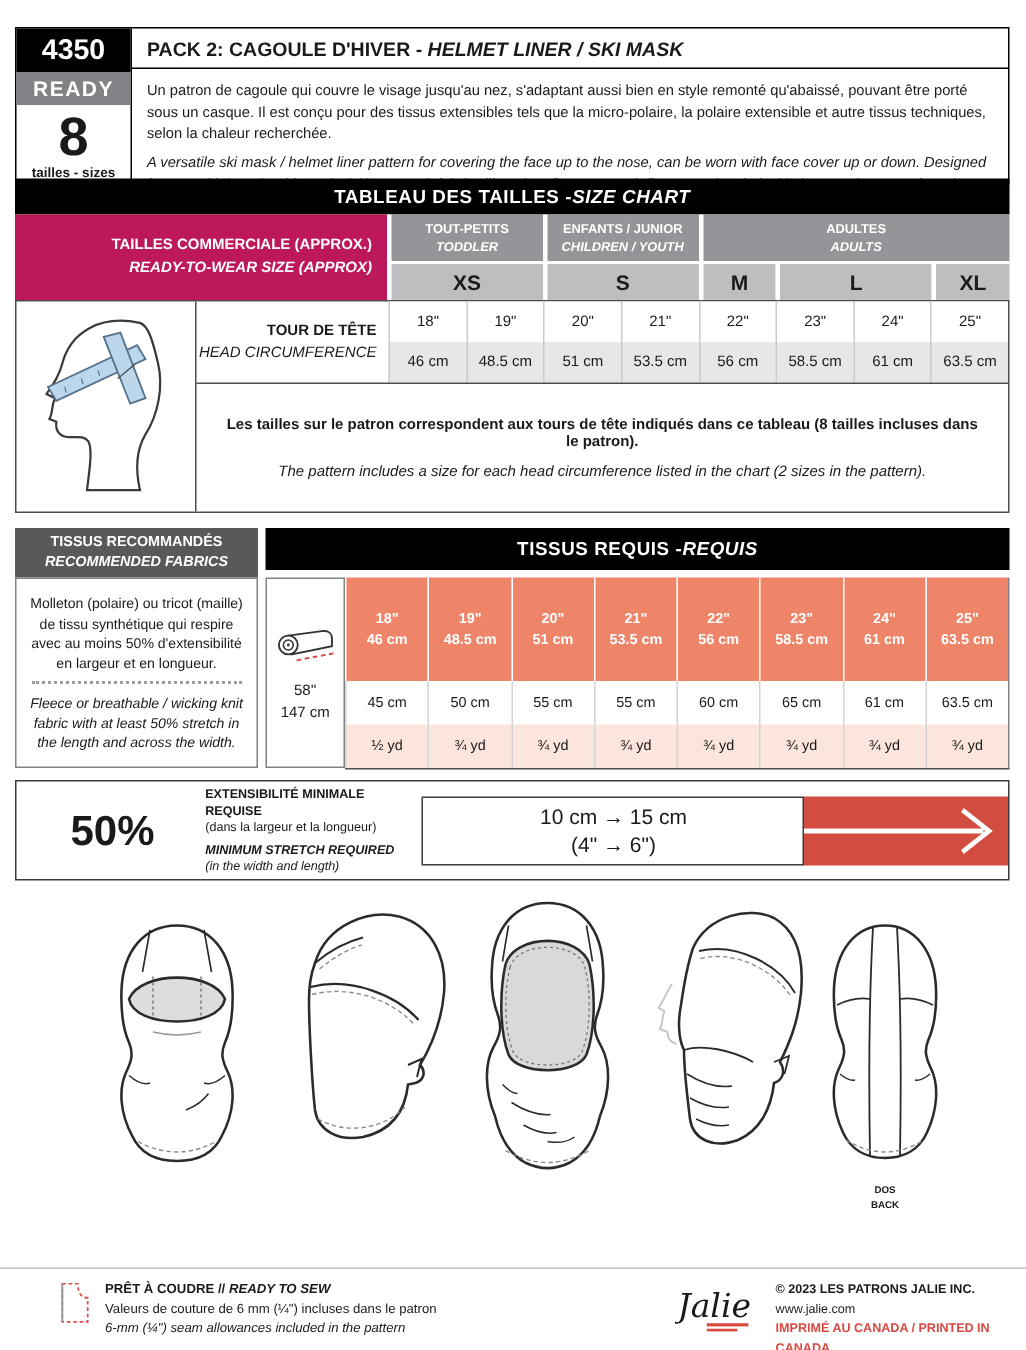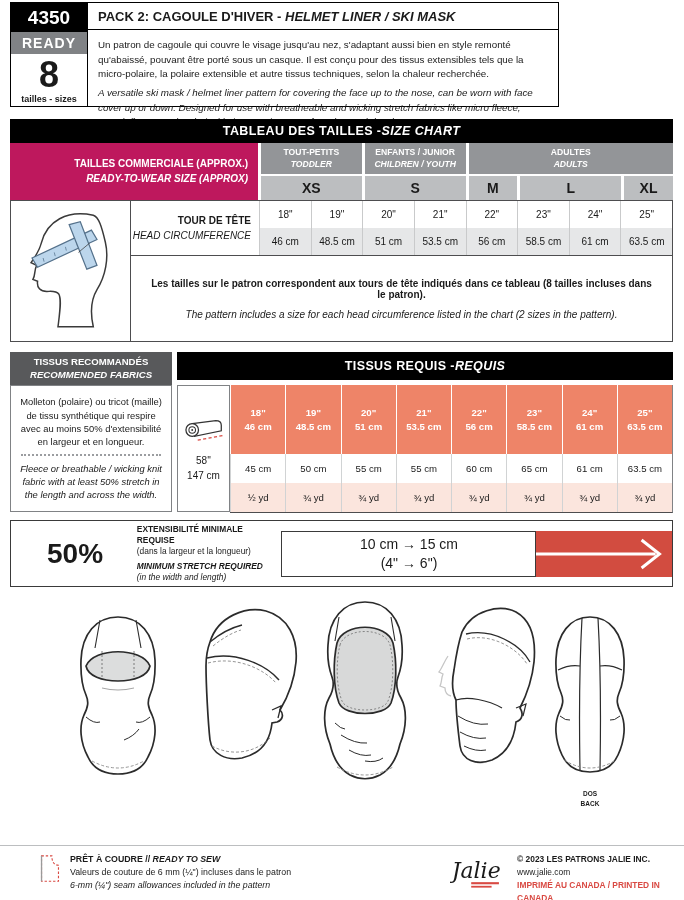--- a/index.html
+++ b/index.html
@@ -2,21 +2,21 @@
 <html><head>
 <meta charset="utf-8">
 <style>
   html,body{margin:0;padding:0;background:#fff;}
   .page{position:relative;width:684px;height:900px;background:#fff;overflow:hidden;
         font-family:"Liberation Sans", sans-serif;color:#1a1a1a;}
   .it{font-style:italic;}
   .abs{position:absolute;}
 
   
-  .hdr{left:10px;top:2px;width:549px;height:105px;border:1.5px solid #000;
+  .hdr{left:10px;top:18px;width:663px;height:105px;border:1.5px solid #000;
        box-sizing:border-box;display:flex;}
   .idcol{width:77px;border-right:1.5px solid #000;display:flex;flex-direction:column;box-sizing:border-box;}
   .idnum{background:#000;color:#fff;font-weight:bold;font-size:19px;text-align:center;padding:4px 0 3px;}
   .idname{background:#808285;color:#fff;font-weight:bold;font-size:14px;text-align:center;padding:3px 0;letter-spacing:1px;}
   .idcount{font-size:36px;font-weight:bold;text-align:center;line-height:1.05;flex:1;padding-top:2px;}
   .idcountlabel{font-size:9px;font-weight:bold;text-align:center;padding-bottom:5px;}
   .hdr-right{flex:1;display:flex;flex-direction:column;min-width:0;}
   .titlerow{border-bottom:1.5px solid #000;padding:6px 10px 5px;font-weight:bold;font-size:13px;}
   .desc{padding:4px 10px 4px;font-size:9.8px;line-height:1.5;}
   .desc p{margin:4px 0;}

